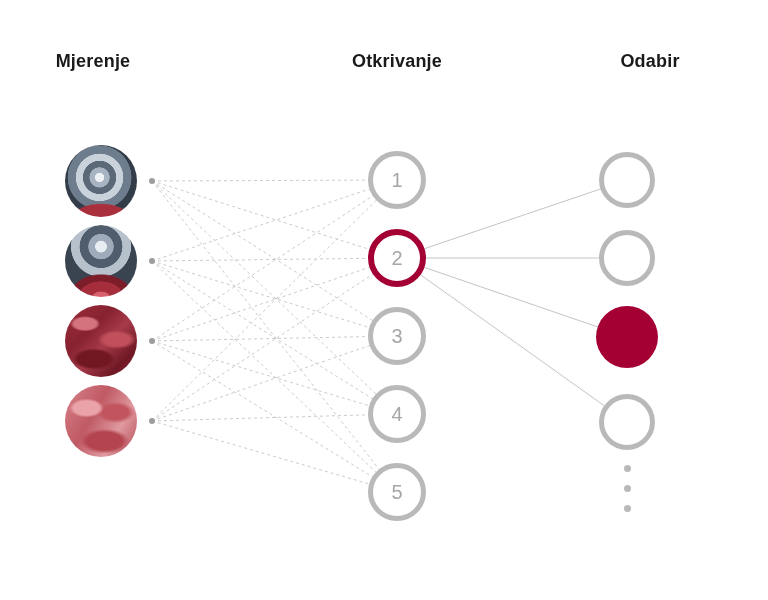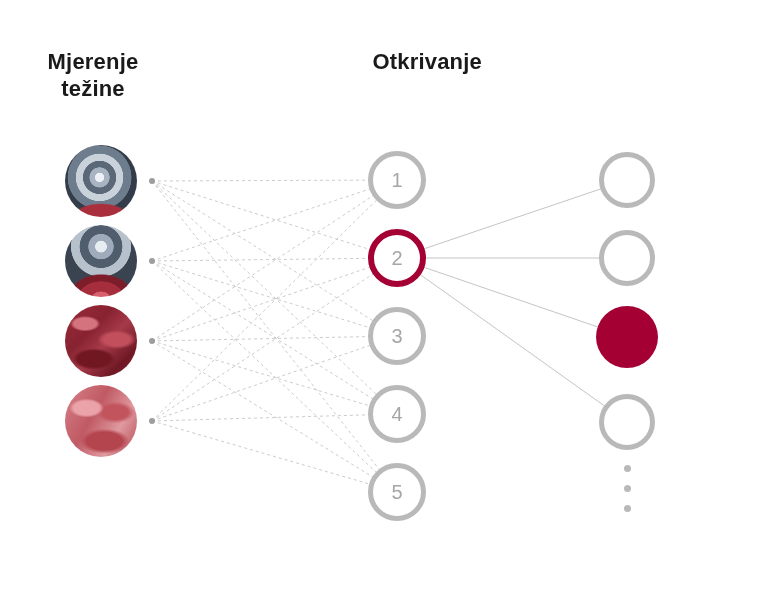--- a/index.html
+++ b/index.html
@@ -7,26 +7,26 @@
   .canvas {
     position:relative; width:768px; height:600px; background:#ffffff;
     font-family:"Liberation Sans", sans-serif; overflow:hidden;
   }
   .connectors { position:absolute; top:0; left:0; z-index:1; }
   .connectors line.dash { stroke:var(--dashed-connector,#cccccc); stroke-width:1; stroke-dasharray:3 3; }
   .connectors line.solid { stroke:var(--solid-connector,#c4c4c4); stroke-width:1; }
 
   .header {
     position:absolute; top:48px; text-align:center; z-index:2;
-    font-size:22px; font-weight:600; line-height:27px; color:var(--heading-text,#1a1a1a);
+    font-size:18px; font-weight:600; line-height:27px; color:var(--heading-text,#1a1a1a);
     letter-spacing:0.2px;
   }
   .header span { display:block; }
   .h-input  { left:8px;   width:170px; }
-  .h-hidden { left:312px; width:170px;text-align:right; }
+  .h-hidden { left:312px; width:170px; }
   .h-output { left:552px; width:196px; }
 
   .photo { position:absolute; left:65px; width:72px; height:72px; border-radius:50%; z-index:2; }
   .photo-1 {
     background:
       radial-gradient(ellipse 60% 26% at 50% 97%, #aa2f3d 0 55%, rgba(170,47,61,0) 62%),
       radial-gradient(circle at 48% 45%,
         #eef2f6 0 8%, #a9b4c2 9% 18%, #5a6877 19% 30%, #c9d1da 31% 43%,
         #6e7d8d 44% 58%, #333d49 59% 76%, #1d242d 77% 100%);
   }
@@ -93,26 +93,26 @@
       <line x1="152" y1="421" x2="397" y2="414" class="dash"></line>
       <line x1="152" y1="421" x2="397" y2="492" class="dash"></line>
       <line x1="397" y1="258" x2="627" y2="180" class="solid"></line>
       <line x1="397" y1="258" x2="627" y2="258" class="solid"></line>
       <line x1="397" y1="258" x2="627" y2="337" class="solid"></line>
       <line x1="397" y1="258" x2="627" y2="422" class="solid"></line>
     </svg>
 
   <div class="header h-input">
     <span>Mjerenje</span>
-    <span>težine</span>
   </div>
   <div class="header h-hidden">
     <span>Otkrivanje</span>
   </div>
   <div class="header h-output">
+    <span>Odabir</span>
   </div>
 
   <div class="photo photo-1" style="top:145px"></div>
   <div class="photo photo-2" style="top:225px"></div>
   <div class="photo photo-3" style="top:305px"></div>
   <div class="photo photo-4" style="top:385px"></div>
 
   <div class="in-dot" style="top:178px"></div>
   <div class="in-dot" style="top:258px"></div>
   <div class="in-dot" style="top:338px"></div>

